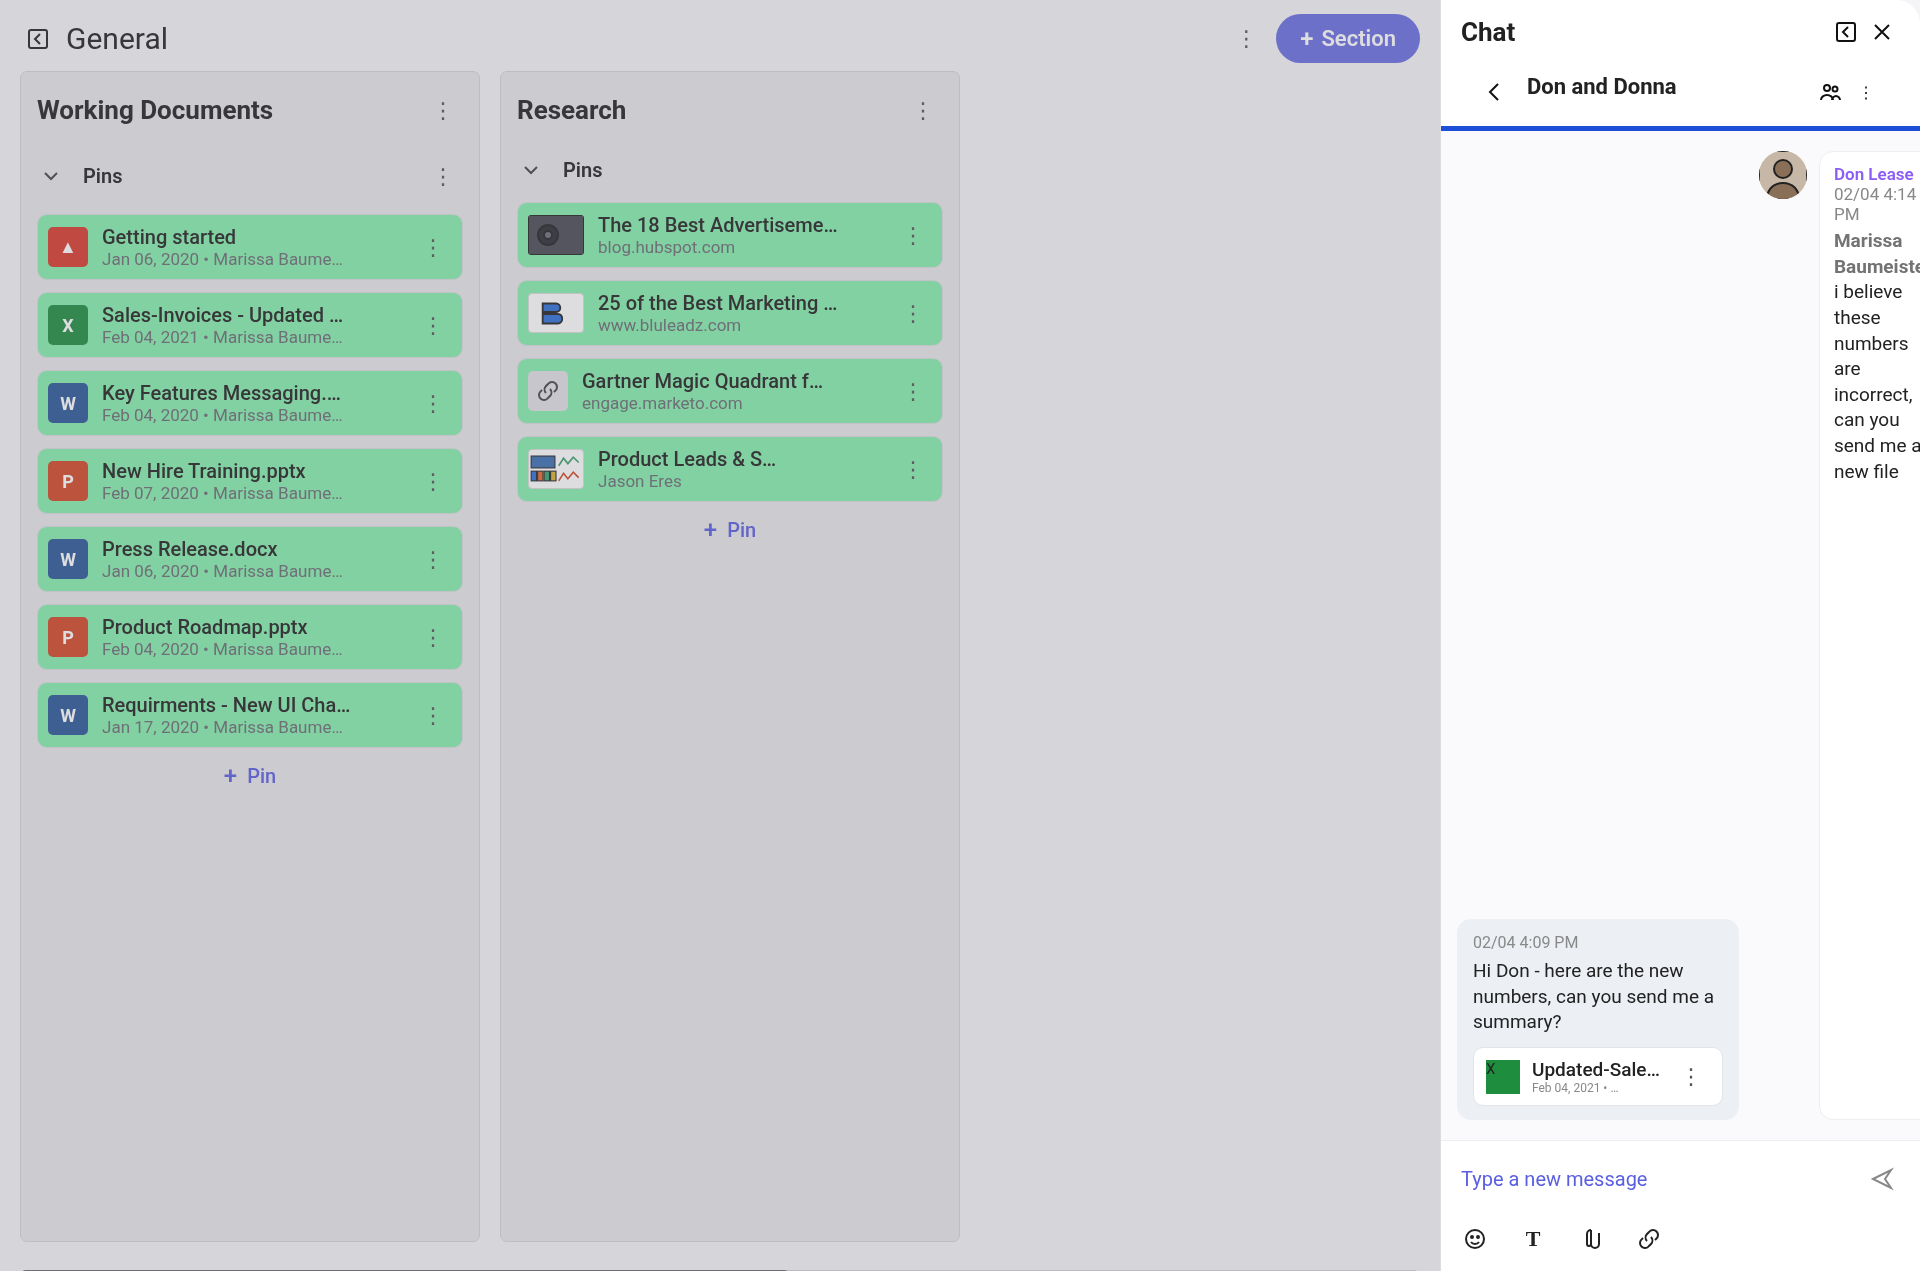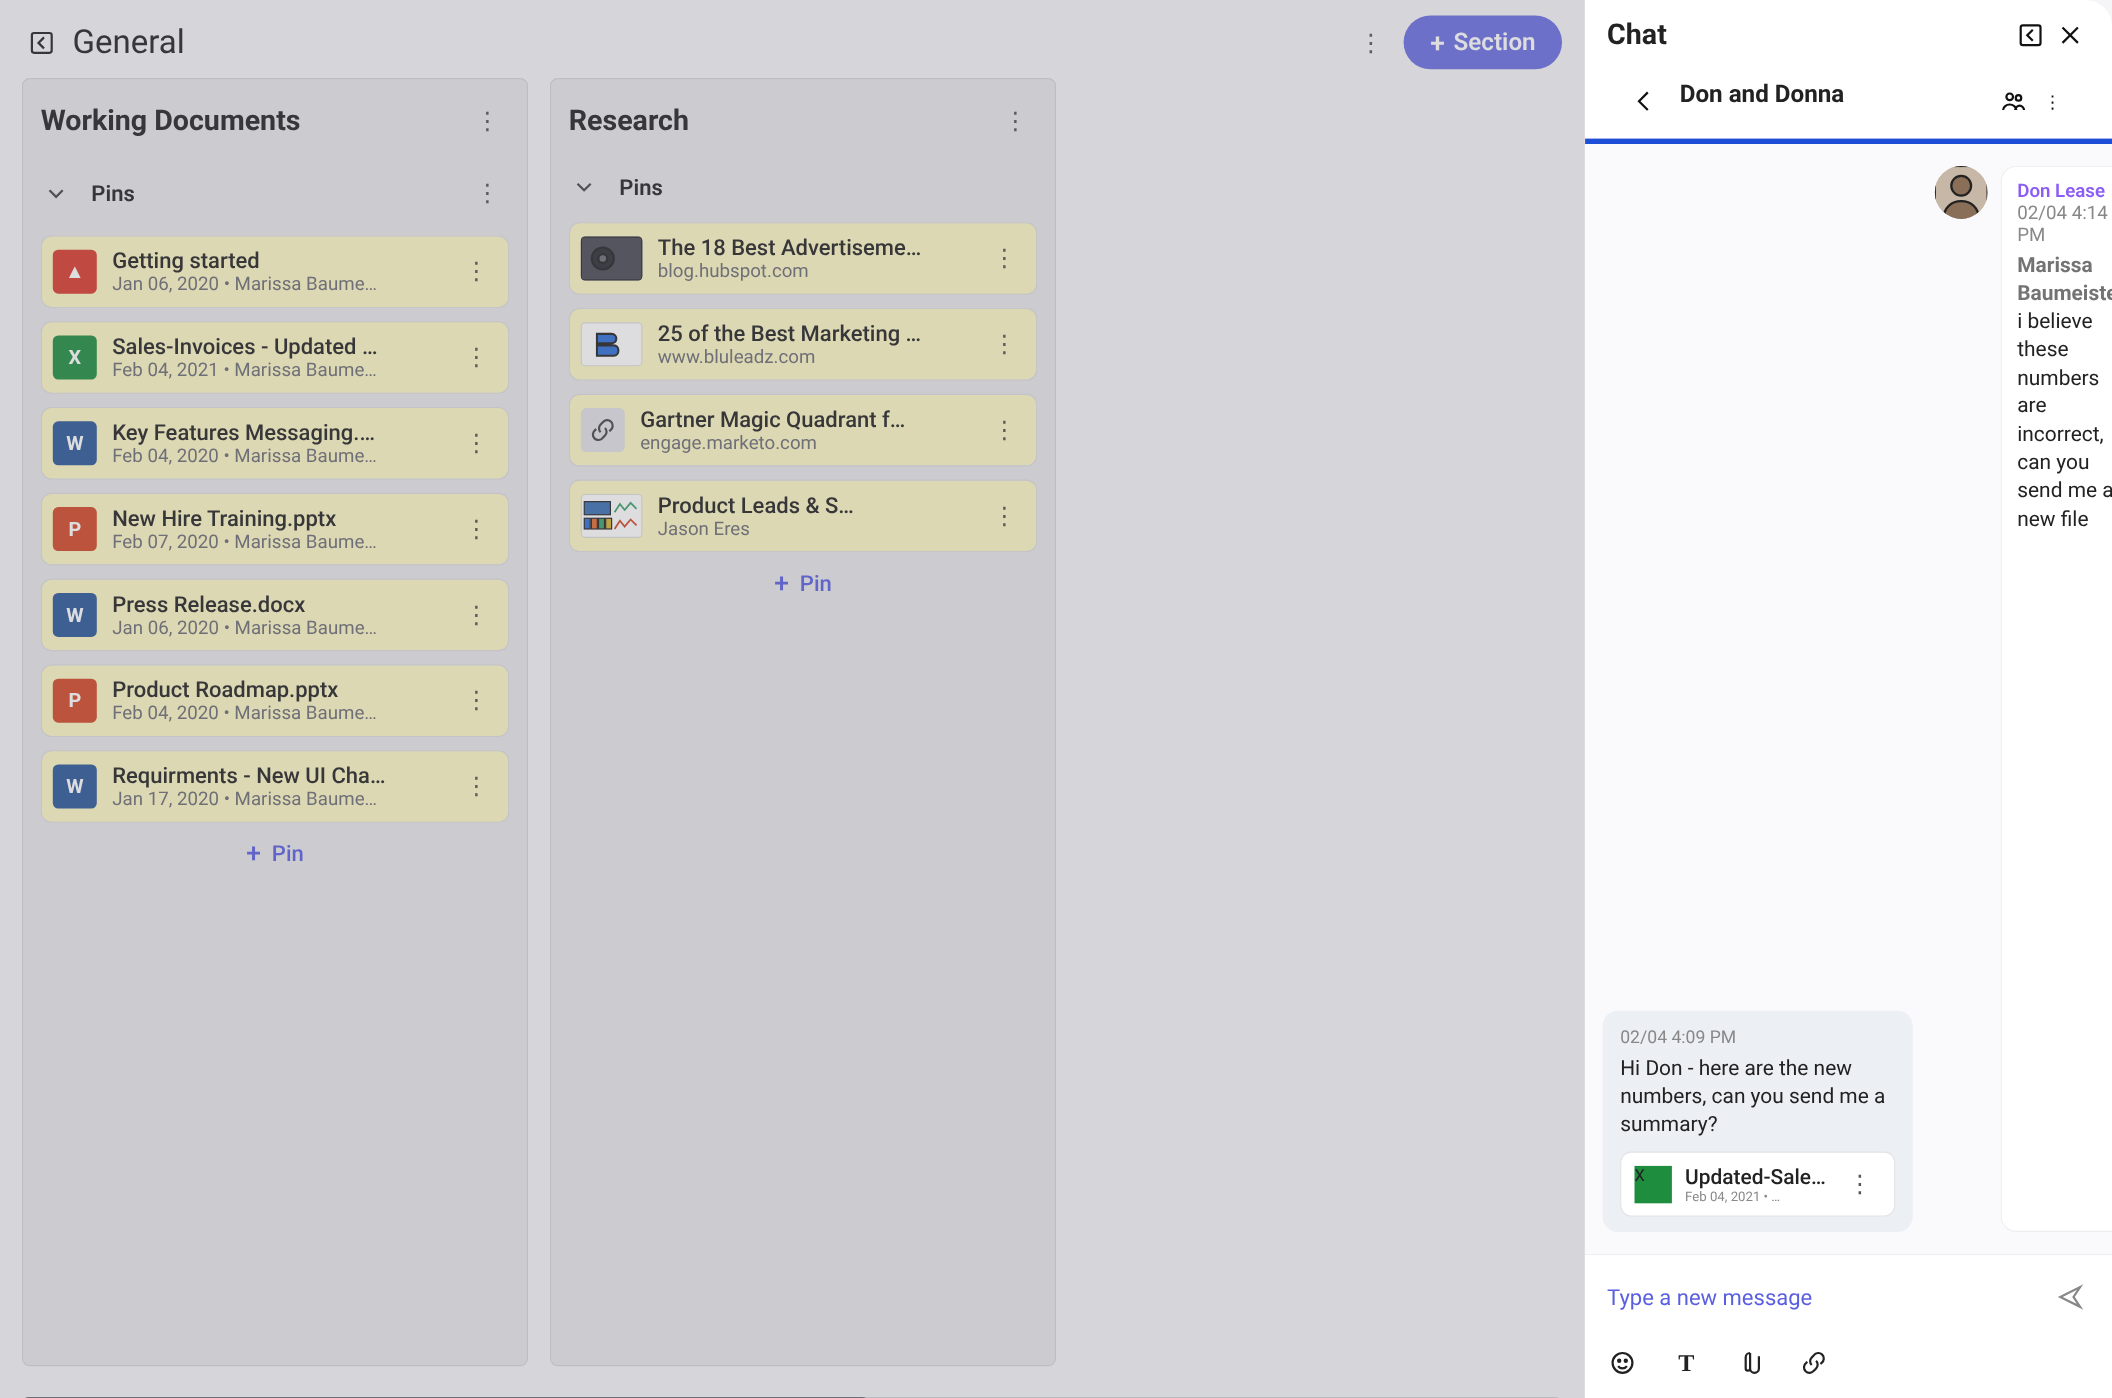--- a/index.html
+++ b/index.html
@@ -25,21 +25,21 @@
 
 .columns { display:flex; gap:20px; padding:0 20px 20px; height:calc(100% - 80px); overflow-x:auto; }
 .column { width:460px; flex:0 0 460px; background:#e7e7ea; border:1px solid #d5d5da; border-radius:7px; padding:18px 16px 14px; display:flex; flex-direction:column; }
 .col-head { display:flex; align-items:center; }
 .col-title { font-size:26px; font-weight:700; flex:1; }
 .pins-head { display:flex; align-items:center; margin-top:26px; }
 .chev { width:28px; height:28px; display:flex; align-items:center; justify-content:center; color:#444; }
 .pins-label { font-size:20px; font-weight:600; margin-left:18px; flex:1; }
 
 .cards { margin-top:18px; display:flex; flex-direction:column; gap:12px; overflow-y:auto; }
-.card { background:#fef9c3; border:1px solid #dcdce0; border-radius:10px; padding:10px 10px; display:flex; align-items:center; gap:14px; cursor:pointer; }
+.card { background:#86efac; border:1px solid #dcdce0; border-radius:10px; padding:10px 10px; display:flex; align-items:center; gap:14px; cursor:pointer; }
 .card .icon { width:40px; height:40px; flex:0 0 40px; border-radius:5px; display:flex; align-items:center; justify-content:center; font-weight:700; color:#fff; font-size:18px; }
 .icon-pdf { background:#d93a2b; }
 .icon-xls { background:#1e8e3e; }
 .icon-doc { background:#2b5797; }
 .icon-ppt { background:#d24726; }
 .icon-link { background:#e0e0e4; color:#444; }
 .thumb { width:56px; height:40px; flex:0 0 56px; background:#5a5a66; border-radius:4px; display:flex; align-items:center; justify-content:center; overflow:hidden; }
 .thumb svg { width:100%; height:100%; }
 .card-body { flex:1; min-width:0; }
 .card-title { font-size:20px; font-weight:500; white-space:nowrap; overflow:hidden; text-overflow:ellipsis; }

